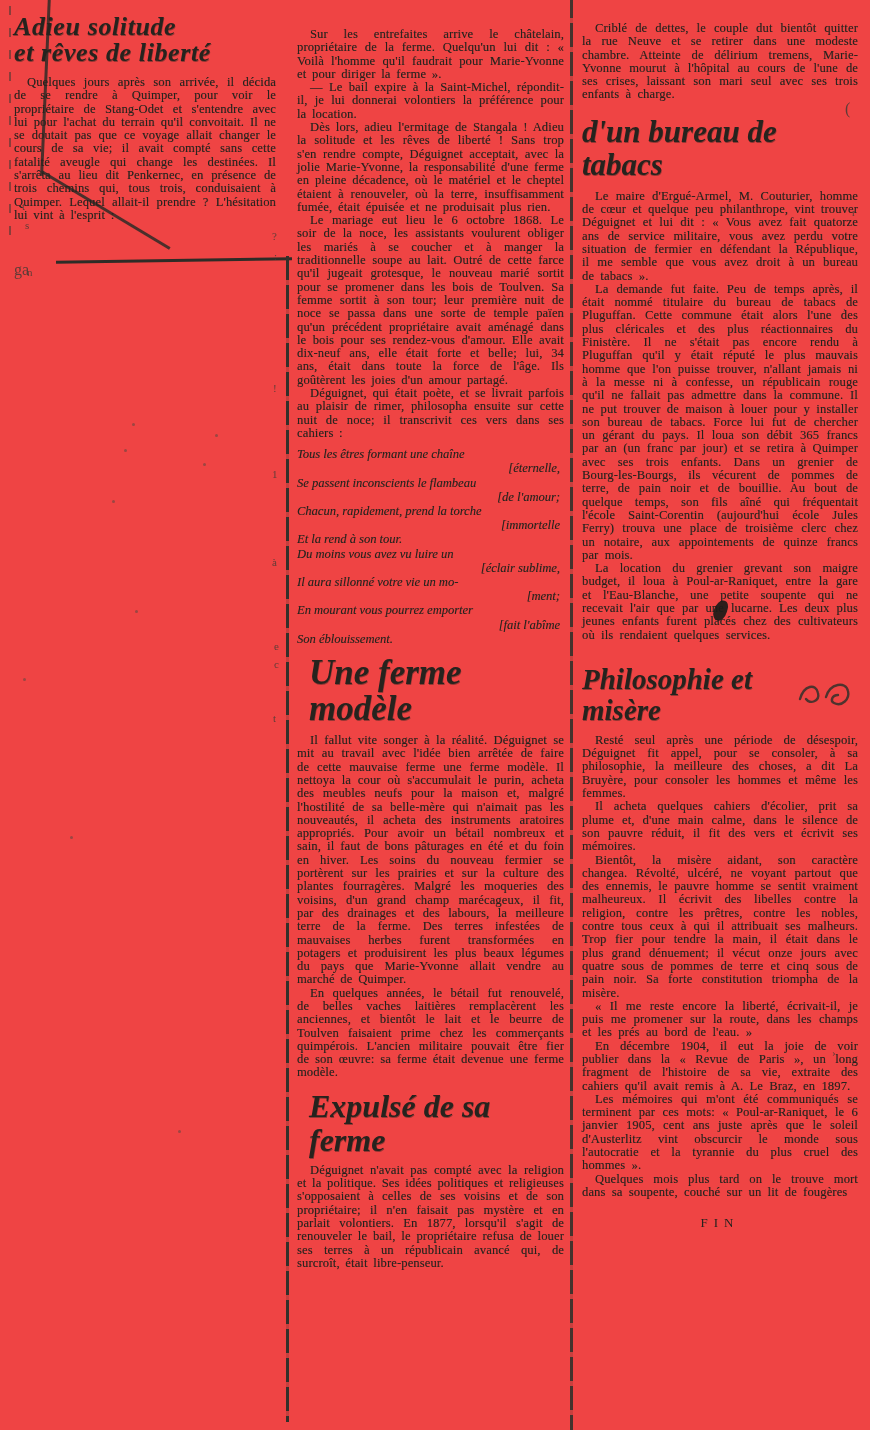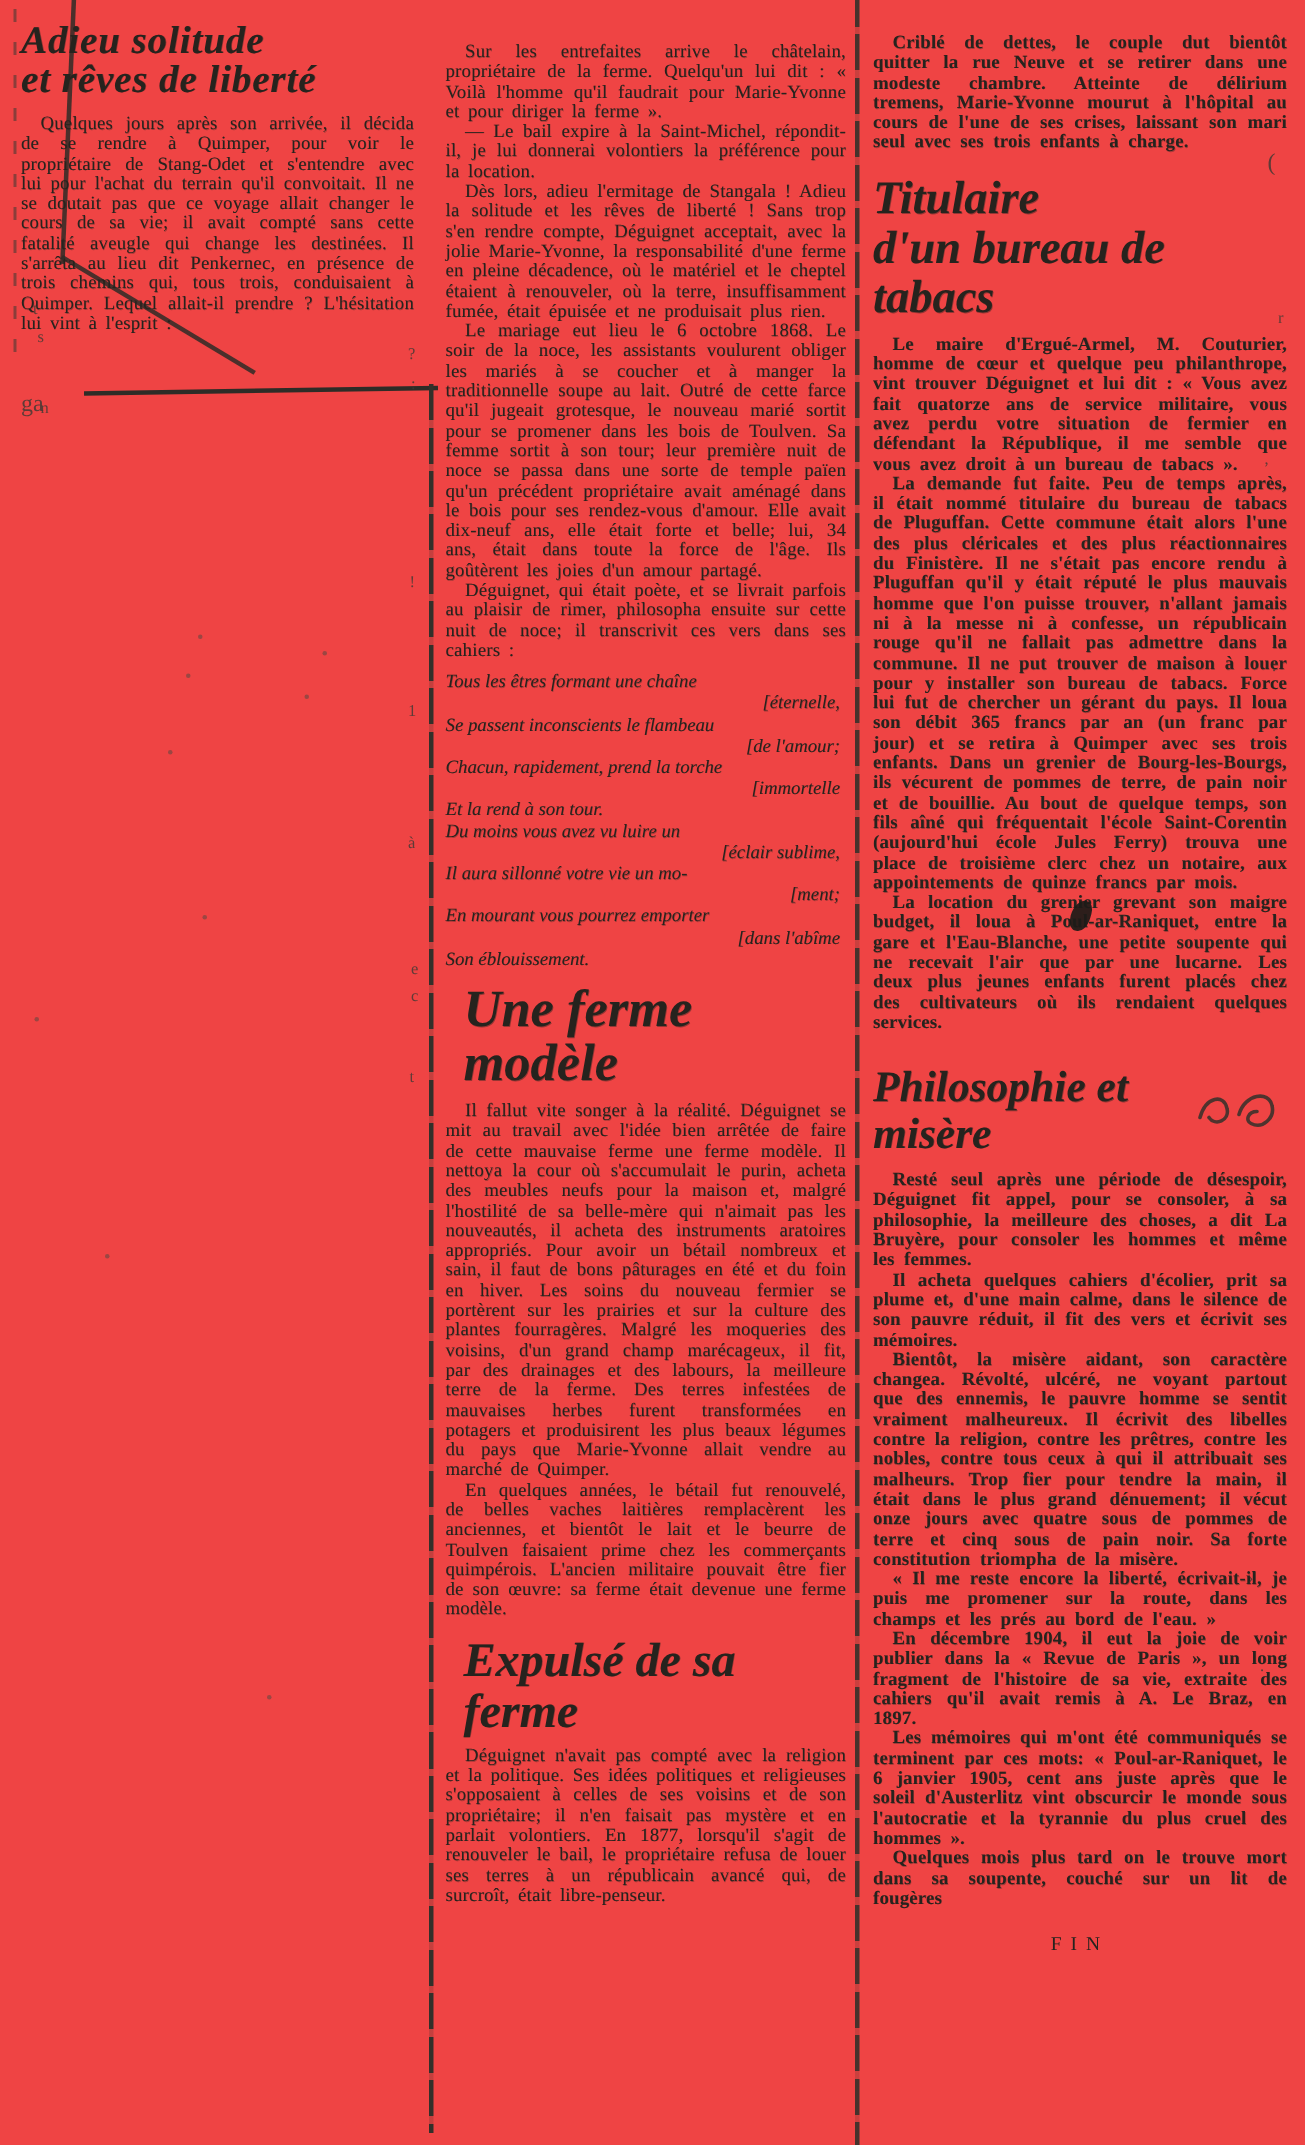--- a/index.html
+++ b/index.html
@@ -7,21 +7,21 @@
   .page{position:relative;width:870px;height:1430px;background:#ef4444;
         font-family:"Liberation Serif", serif;color:#26231e;}
   
   .col{position:absolute;text-align:justify;}
   #col1{left:14px;top:14px;width:262px;}
   #col2{left:297px;top:28px;width:267px;}
   #col3{left:582px;top:22px;width:276px;}
   .col p{margin:0;text-indent:13px;font-size:12.5px;line-height:13.3px;
          word-spacing:2.4px;letter-spacing:0.15px;
          text-shadow:0.35px 0.35px 0 rgba(45,42,36,0.38);}
-  #col3 p{word-spacing:3px;font-weight:bold;}
+  #col3 p{word-spacing:3px;}
   
   .headline{font-weight:bold;font-style:italic;font-size:26px;line-height:26px;
             letter-spacing:0.6px;text-align:left;margin:0 0 10px 0;
             text-shadow:0.5px 0.5px 0 rgba(40,37,32,0.45);}
   .h-sec{font-weight:bold;font-style:italic;text-align:left;margin:9px 0 7px 12px;
          text-shadow:0.5px 0.5px 0 rgba(40,37,32,0.45);}
   .h-ferme{font-size:35px;line-height:36px;}
   .h-expulse{font-size:32px;line-height:34px;}
   .h-tabac{font-size:31px;line-height:33px;margin:13px 0 9px 0;}
   .h-philo{font-size:29px;line-height:31px;margin:22px 0 8px 0;display:flex;align-items:center;gap:20px;}
@@ -78,34 +78,33 @@
       <div>Se passent inconscients le flambeau</div>
       <div class="cont">[de l'amour;</div>
       <div>Chacun, rapidement, prend la torche</div>
       <div class="cont">[immortelle</div>
       <div>Et la rend à son tour.</div>
       <div>Du moins vous avez vu luire un</div>
       <div class="cont">[éclair sublime,</div>
       <div>Il aura sillonné votre vie un mo-</div>
       <div class="cont">[ment;</div>
       <div>En mourant vous pourrez emporter</div>
-      <div class="cont">[dans l'abîme</div>
+      <div class="cont">[fait l'abîme</div>
       <div>Son éblouissement.</div>
     </div>
     <div class="h-sec h-ferme">Une ferme modèle</div>
     <p>Il fallut vite songer à la réalité. Déguignet se mit au travail avec l'idée bien arrêtée de faire de cette mauvaise ferme une ferme modèle. Il nettoya la cour où s'accumulait le purin, acheta des meubles neufs pour la maison et, malgré l'hostilité de sa belle-mère qui n'aimait pas les nouveautés, il acheta des instruments aratoires appropriés. Pour avoir un bétail nombreux et sain, il faut de bons pâturages en été et du foin en hiver. Les soins du nouveau fermier se portèrent sur les prairies et sur la culture des plantes fourragères. Malgré les moqueries des voisins, d'un grand champ marécageux, il fit, par des drainages et des labours, la meilleure terre de la ferme. Des terres infestées de mauvaises herbes furent transformées en potagers et produisirent les plus beaux légumes du pays que Marie-Yvonne allait vendre au marché de Quimper.</p>
     <p>En quelques années, le bétail fut renouvelé, de belles vaches laitières remplacèrent les anciennes, et bientôt le lait et le beurre de Toulven faisaient prime chez les commerçants quimpérois. L'ancien militaire pouvait être fier de son œuvre: sa ferme était devenue une ferme modèle.</p>
     <div class="h-sec h-expulse">Expulsé de sa ferme</div>
     <p>Déguignet n'avait pas compté avec la religion et la politique. Ses idées politiques et religieuses s'opposaient à celles de ses voisins et de son propriétaire; il n'en faisait pas mystère et en parlait volontiers. En 1877, lorsqu'il s'agit de renouveler le bail, le propriétaire refusa de louer ses terres à un républicain avancé qui, de surcroît, était libre-penseur.</p>
   </div>
 
   <div class="col" id="col3">
     <p>Criblé de dettes, le couple dut bientôt quitter la rue Neuve et se retirer dans une modeste chambre. Atteinte de délirium tremens, Marie-Yvonne mourut à l'hôpital au cours de l'une de ses crises, laissant son mari seul avec ses trois enfants à charge.</p>
     <div class="h-sec h-tabac">
-      <div>Titulaire</div>
       <div>d'un bureau de tabacs</div>
     </div>
     <p>Le maire d'Ergué-Armel, M. Couturier, homme de cœur et quelque peu philanthrope, vint trouver Déguignet et lui dit : « Vous avez fait quatorze ans de service militaire, vous avez perdu votre situation de fermier en défendant la République, il me semble que vous avez droit à un bureau de tabacs ».</p>
     <p>La demande fut faite. Peu de temps après, il était nommé titulaire du bureau de tabacs de Pluguffan. Cette commune était alors l'une des plus cléricales et des plus réactionnaires du Finistère. Il ne s'était pas encore rendu à Pluguffan qu'il y était réputé le plus mauvais homme que l'on puisse trouver, n'allant jamais ni à la messe ni à confesse, un républicain rouge qu'il ne fallait pas admettre dans la commune. Il ne put trouver de maison à louer pour y installer son bureau de tabacs. Force lui fut de chercher un gérant du pays. Il loua son débit 365 francs par an (un franc par jour) et se retira à Quimper avec ses trois enfants. Dans un grenier de Bourg-les-Bourgs, ils vécurent de pommes de terre, de pain noir et de bouillie. Au bout de quelque temps, son fils aîné qui fréquentait l'école Saint-Corentin (aujourd'hui école Jules Ferry) trouva une place de troisième clerc chez un notaire, aux appointements de quinze francs par mois.</p>
     <p>La location du grenier grevant son maigre budget, il loua à Poul-ar-Raniquet, entre la gare et l'Eau-Blanche, une petite soupente qui ne recevait l'air que par une lucarne. Les deux plus jeunes enfants furent placés chez des cultivateurs où ils rendaient quelques services.</p>
     <div class="h-sec h-philo">
       <span>Philosophie et misère</span>
       <svg class="scribble" width="62" height="32" viewBox="0 0 62 32">
         <path d="M4 20 C8 6 20 4 22 14 C24 22 14 26 10 20 M30 18 C34 4 50 2 52 12 C54 20 46 28 38 24 C34 22 36 16 42 16" fill="none" stroke="#34312b" stroke-width="2.4" stroke-linecap="round"></path>
       </svg>

